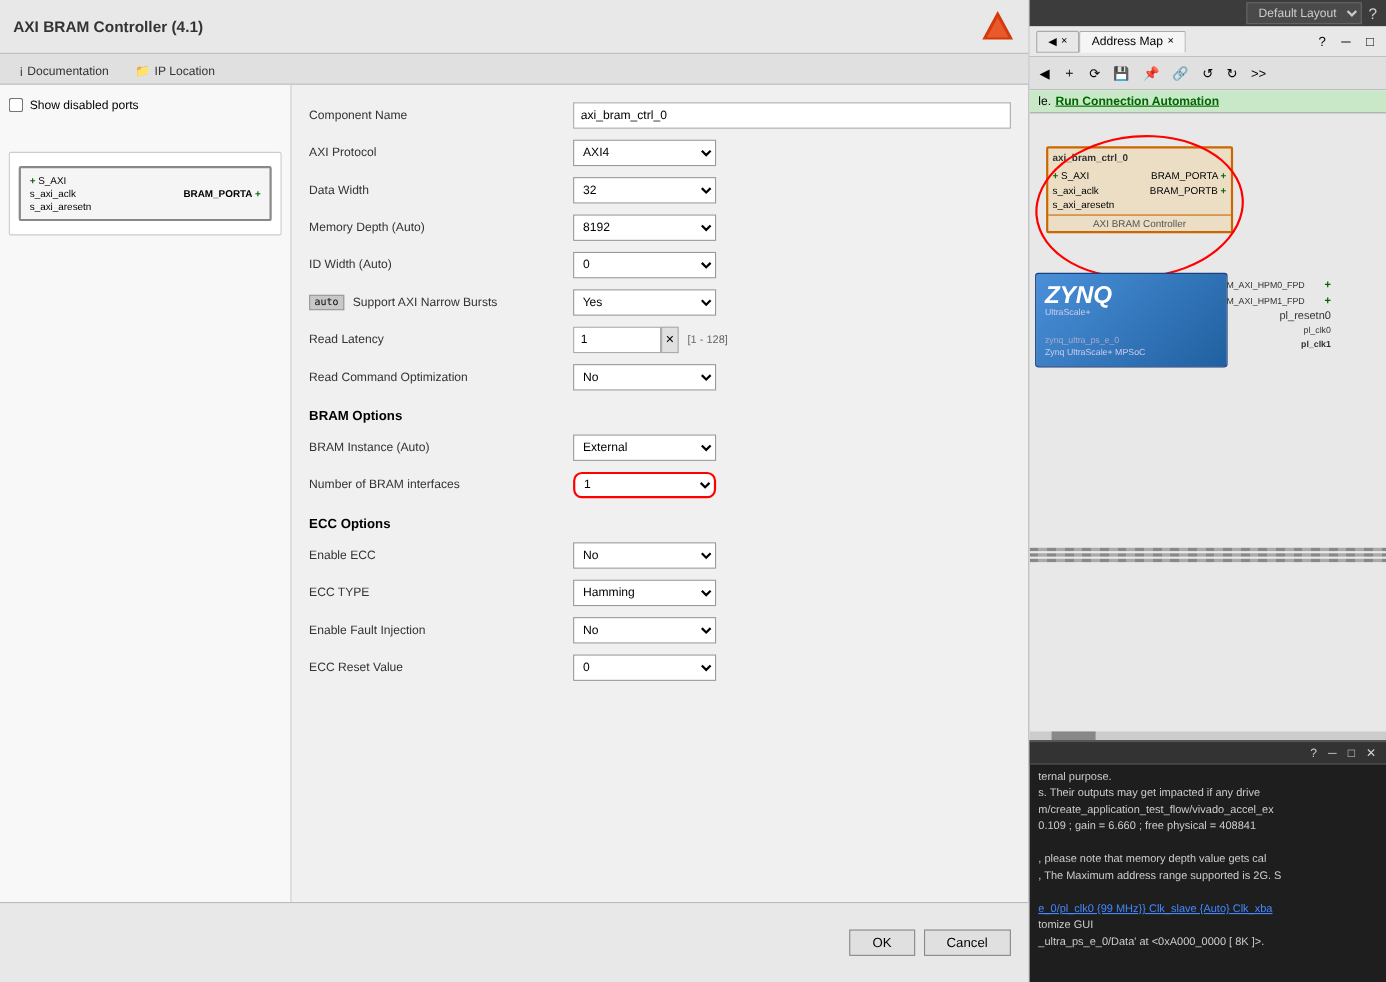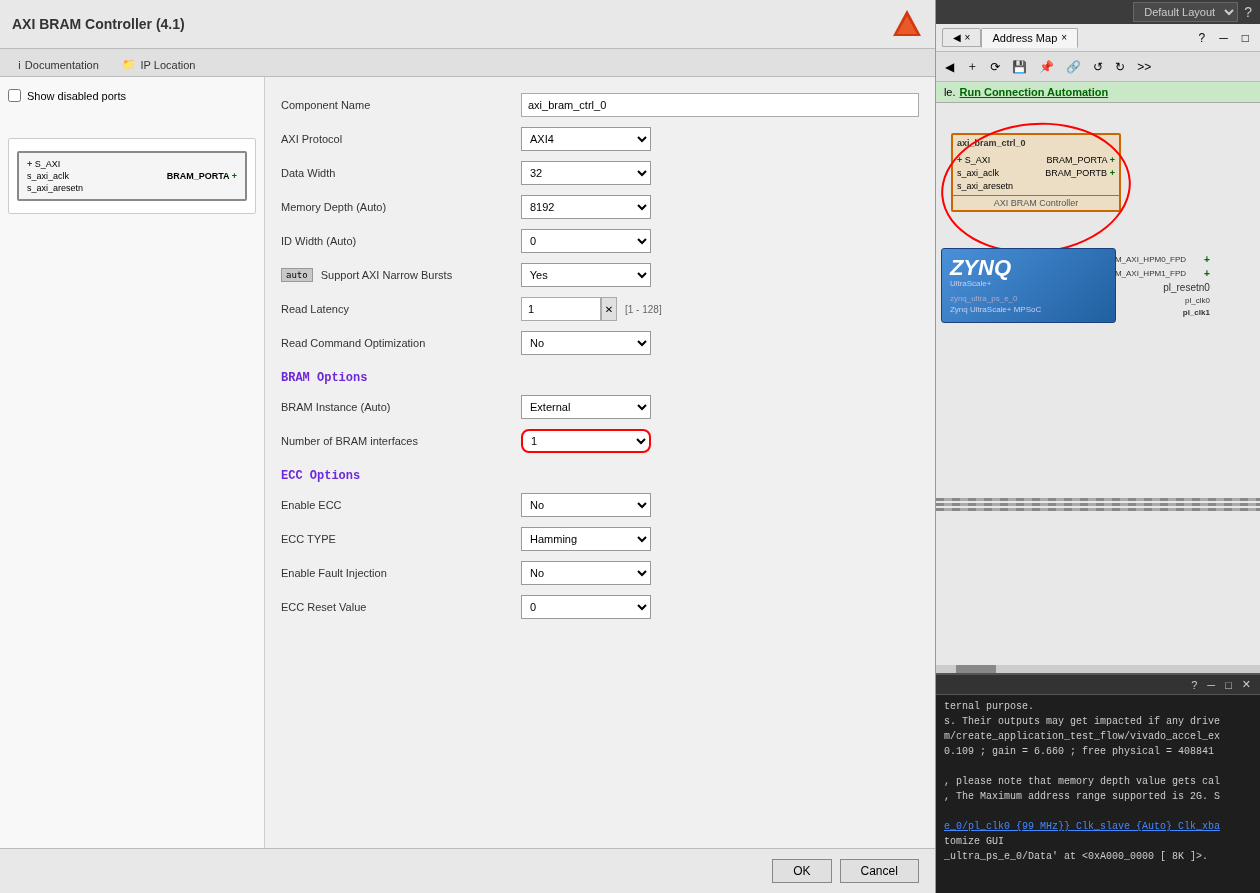--- a/index.html
+++ b/index.html
@@ -171,37 +171,36 @@
 
     .range-hint {
       font-size: 10px;
       color: #666;
       margin-left: 8px;
     }
 
     .section-header {
       font-weight: bold;
       font-size: 12px;
-      color: #6d28d9;
+      color: #000000;
       margin: 16px 0 10px 0;
-      font-family: Liberation Mono, monospace;
     }
 
     .auto-badge {
       background: #c8c8c8;
       border: 1px solid #999;
       font-size: 9px;
       padding: 1px 4px;
       margin-right: 8px;
       font-family: monospace;
     }
 
     
     .bottom-bar {
-      padding: 10px 16px;
+      padding: 24px 16px;
       display: flex;
       justify-content: flex-end;
       gap: 8px;
       border-top: 1px solid #bbb;
       background: #e8e8e8;
     }
 
     .btn {
       padding: 4px 20px;
       font-size: 12px;
@@ -394,21 +393,21 @@
     }
 
     .zynq-ultra {
       font-size: 8px;
       color: #cce;
     }
 
     .zynq-name {
       font-size: 8px;
       color: #aac;
-      margin-top: 6px;
+      margin-top: 17px;
     }
 
     .zynq-ports-right {
       position: absolute;
       right: -95px;
       top: 5px;
       display: flex;
       flex-direction: column;
       gap: 3px;
       font-size: 8px;
@@ -446,21 +445,21 @@
       color: #ccc;
       cursor: pointer;
       font-size: 11px;
       padding: 1px 3px;
     }
 
     .log-content {
       padding: 4px 8px;
       font-size: 10px;
       color: #ccc;
-      font-family: Liberation Mono, monospace;
+      font-family: Liberation Sans, sans-serif;
       line-height: 1.5;
       overflow-y: auto;
       height: calc(100% - 26px);
     }
 
     .log-link {
       color: #4488ff;
       text-decoration: underline;
     }
 

